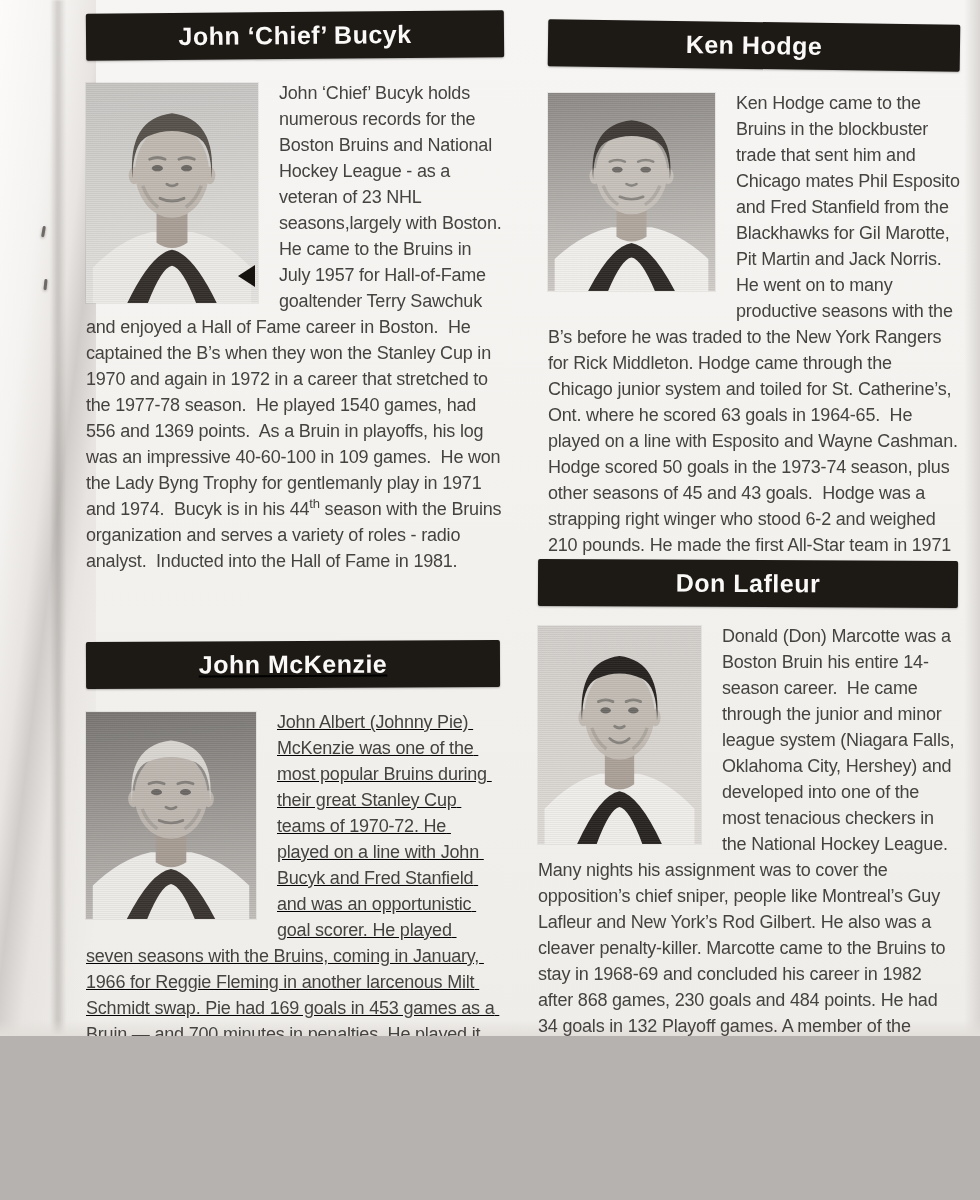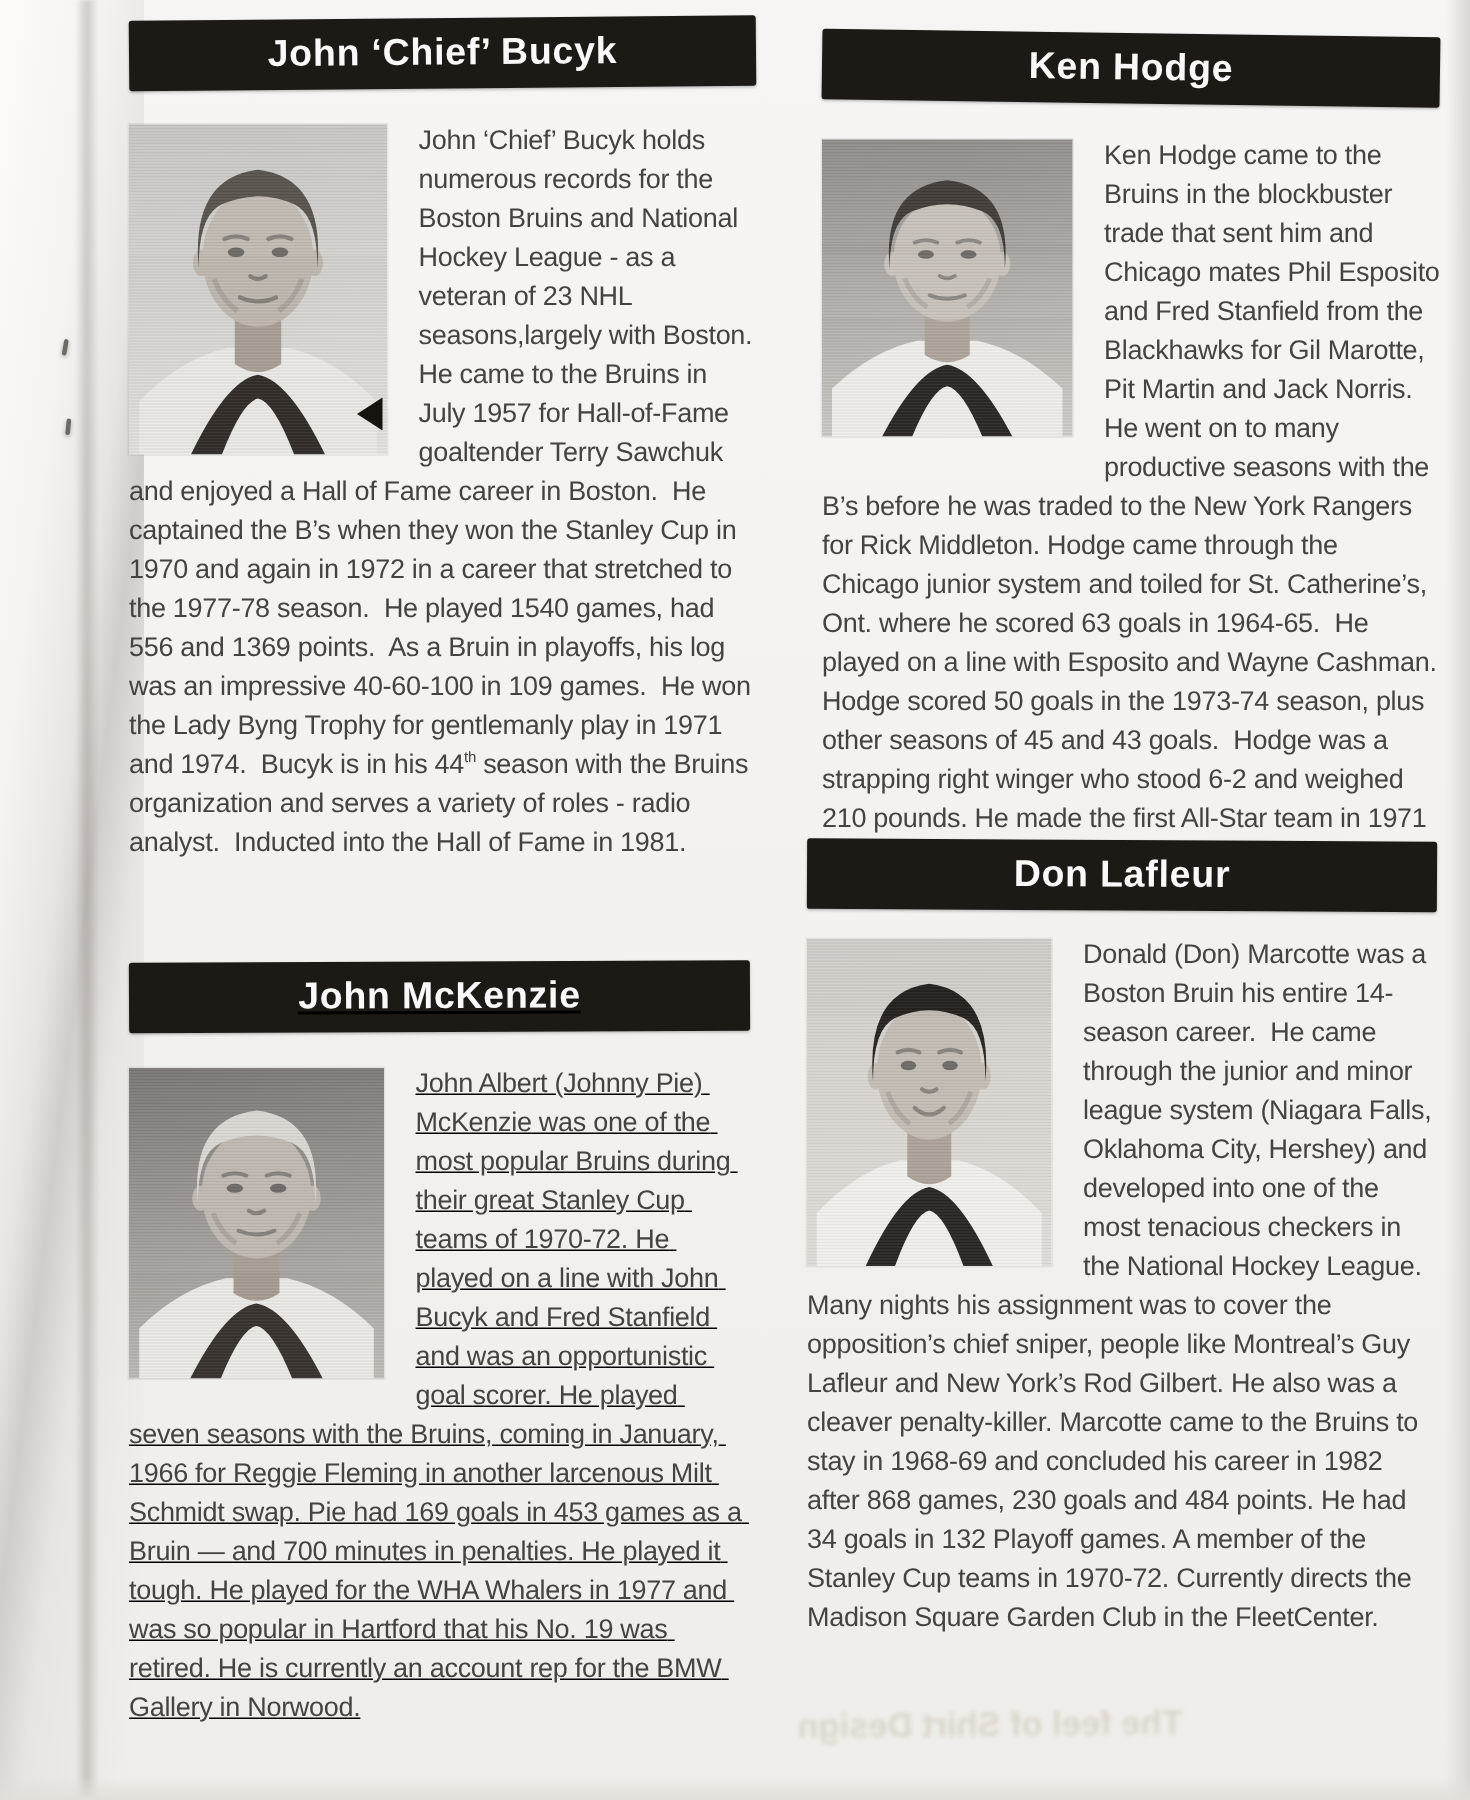--- a/index.html
+++ b/index.html
@@ -1,17 +1,17 @@
 <!DOCTYPE html>
 <html><head>
 <meta charset="utf-8">
 <style>
   html,body{margin:0;padding:0;background:#b5b2af;}
   .scan{
-    position:relative;width:980px;height:1200px;overflow:hidden;
+    position:relative;width:980px;height:1036px;overflow:hidden;
     font-family:"Liberation Sans",sans-serif;
     background:linear-gradient(180deg,#f6f5f3 0%,#f3f1ee 55%,#efede9 100%);
   }
   
   .fold{
     position:absolute;left:0;top:0;width:96px;height:100%;z-index:0;
     background:linear-gradient(97deg,#fcfbfa 0%,#f5f3f1 28%,#e7e4e1 45%,#d0ccc9 54%,#e7e4e1 66%,rgba(244,242,240,0) 94%);
   }
   .crease{
     position:absolute;left:50px;top:0;width:16px;height:100%;z-index:0;
@@ -71,21 +71,21 @@
   .corner-mark{
     position:absolute;right:3px;bottom:16px;width:0;height:0;z-index:2;
     border-style:solid;border-width:11px 17px 11px 0;
     border-color:transparent #17130f transparent transparent;
   }
 
   .bio{
     margin:0;font-size:18px;line-height:26px;color:#454340;
     letter-spacing:-0.2px;white-space:pre-wrap;
   }
-  .bio sup{font-size:10px;vertical-align:super;line-height:0;}
+  .bio sup{font-size:13px;vertical-align:super;line-height:0;}
 </style>
 </head>
 <body>
 
 <div class="scan">
 
   <div class="fold"></div>
   <div class="crease"></div>
   <div class="edge-right"></div>
   <div class="edge-bottom"></div>

